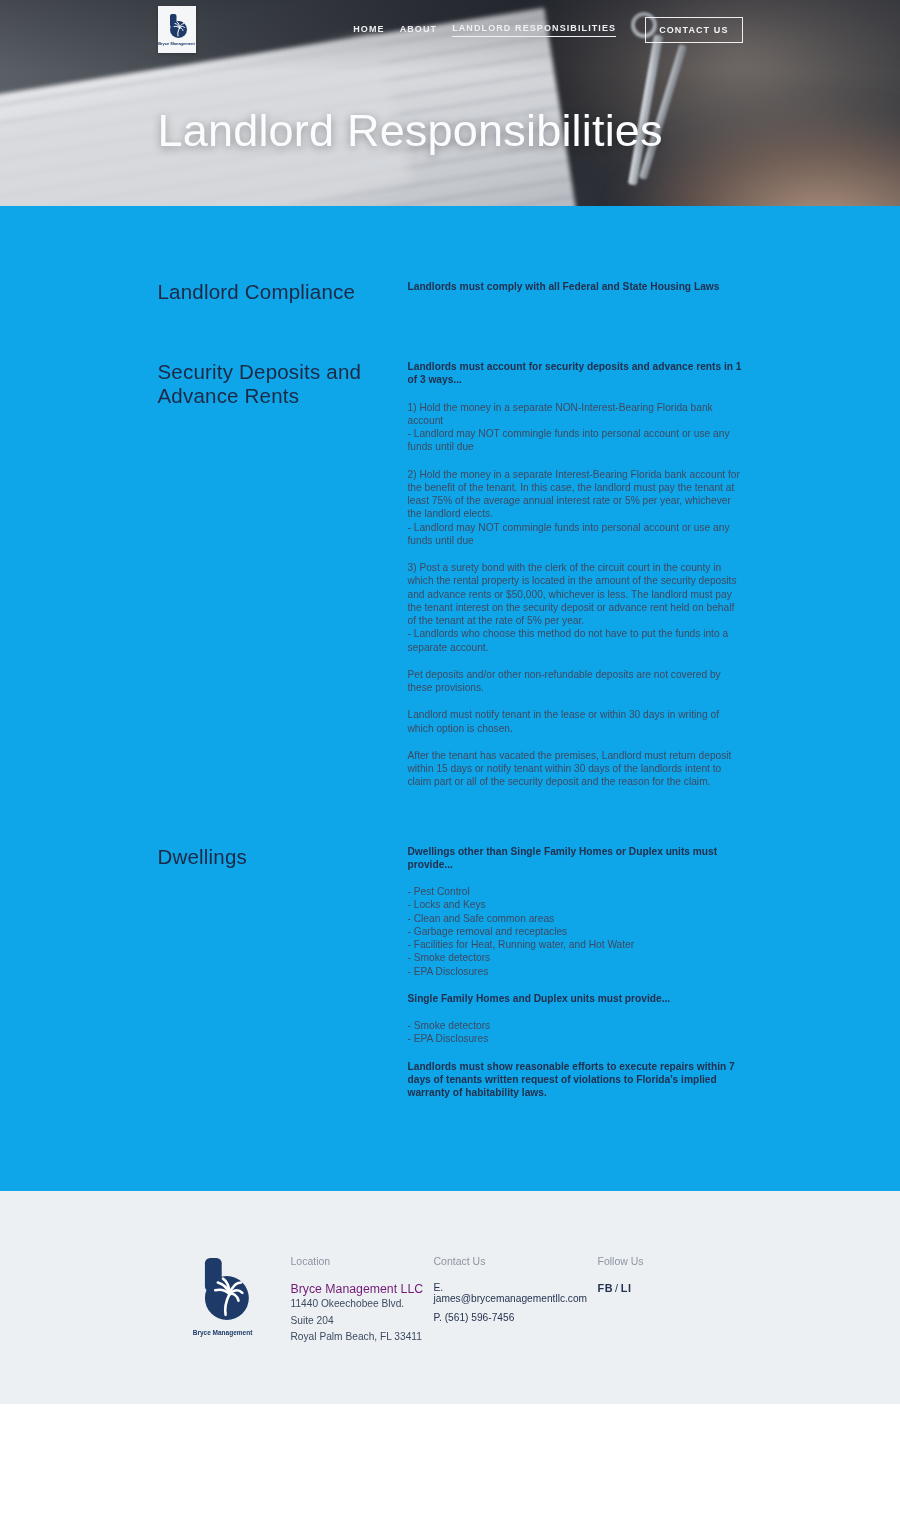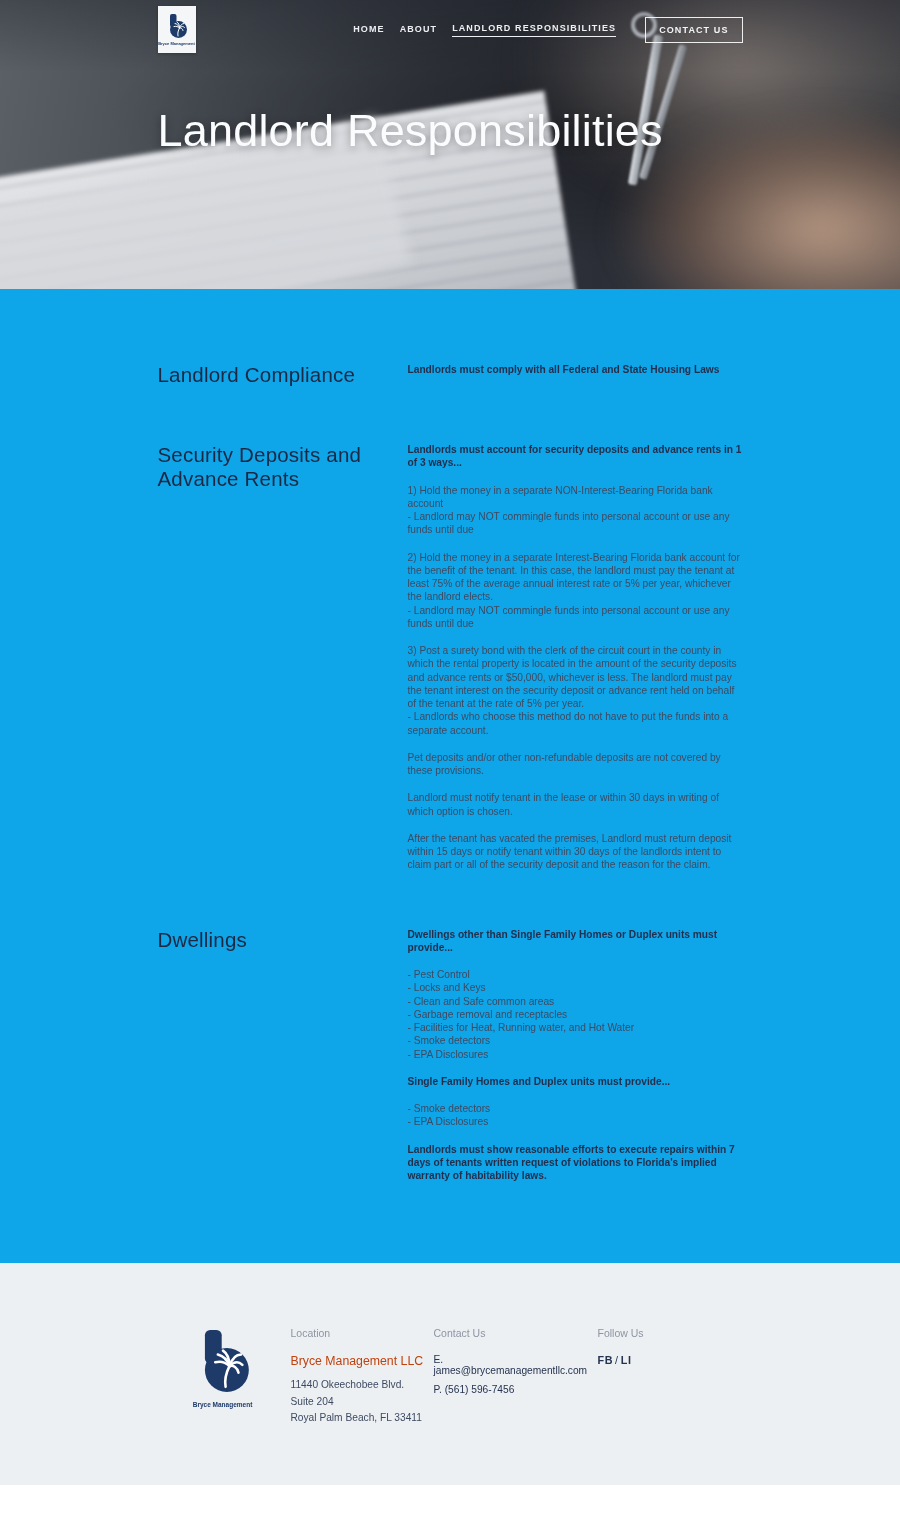--- a/index.html
+++ b/index.html
@@ -5,21 +5,21 @@
   * { margin:0; padding:0; box-sizing:border-box; }
   html,body { background:#ffffff; }
   body {
     width:900px; margin:0 auto;
     font-family:"Liberation Sans","DejaVu Sans",sans-serif;
     color:#3e4a62;
   }
   .container { width:585px; margin:0 auto; }
 
   
-  .hero { position:relative; height:289px; overflow:hidden; background:#1d4ed8; }
+  .hero { position:relative; height:206px; overflow:hidden; background:#1d4ed8; }
   .ph { position:absolute; }
   .ph-base { inset:0;
     background:
       radial-gradient(120% 95% at 78% 40%, rgba(0,0,0,0.40) 0%, rgba(0,0,0,0) 55%),
       linear-gradient(100deg,#5c6167 0%,#474c53 22%,#343840 48%,#2b2e36 68%,#45484e 100%);
   }
   .ph-glow { right:-60px; top:-90px; width:440px; height:300px; border-radius:50%;
     background:radial-gradient(closest-side, rgba(225,205,190,0.45), rgba(225,205,190,0)); filter:blur(18px); }
   .ph-hand { right:-150px; top:20px; width:600px; height:380px;
     background:radial-gradient(50% 45% at 62% 55%, rgba(205,168,142,0.85) 0%, rgba(150,112,90,0.45) 45%, rgba(90,70,60,0) 70%);
@@ -51,40 +51,40 @@
   .nav-item.active { border-bottom:1px solid #eef0f4; }
   .contact-btn { color:#f4f5f7; font-size:9px; font-weight:bold; letter-spacing:1.1px;
     border:1px solid rgba(255,255,255,0.9); padding:7px 13px; margin-left:14px;
     text-decoration:none; cursor:pointer; background:rgba(255,255,255,0.02); }
   .hero h1 { margin-top:52px; color:#fbfcfd; font-size:45px; font-weight:500;
     letter-spacing:0.2px; text-shadow:0 2px 8px rgba(0,0,0,0.35); }
 
   
   main { background:#0ea5e9; padding:74px 0 76px; }
   .content-section { display:flex; margin-bottom:56px; }
-  .content-section:last-child { margin-bottom:5px; }
+  .content-section:last-child { margin-bottom:16px; }
   .section-left { width:250px; flex:none; }
   .section-heading { font-size:20.5px; font-weight:500; color:#1c2945; line-height:1.18; letter-spacing:0.2px; }
   .section-right { flex:1; }
   .block { font-size:10.2px; line-height:1.3; color:#3e4a62; white-space:pre-line; margin:0 0 14px; }
   .block:last-child { margin-bottom:0; }
   .block.bold { font-weight:bold; color:#22304e; }
 
   
   footer { background:#edf0f3; padding:64px 0 58px; }
   .footer-row { display:flex; align-items:flex-start; }
   .f-col-logo { width:133px; flex:none; padding-left:26px; }
   .footer-logo { display:flex; flex-direction:column; align-items:center; width:78px; }
   .footer-logo svg { width:62px; height:68px; }
   .footer-logo-caption { margin-top:6px; font-size:6.5px; font-weight:bold; color:#1d3a69; white-space:nowrap; }
   .f-col-location { width:143px; flex:none; }
   .f-col-contact { width:164px; flex:none; }
   .f-col-follow { flex:1; }
   .f-label { font-size:10.5px; color:#8d95a3; margin-bottom:15px; }
-  .f-company { font-size:12.3px; color:#c2410c; font-weight:500; margin-bottom:9px; }
+  .f-company { font-size:12.3px; color:#701a75; font-weight:500; }
   .f-addr-line { font-size:10.2px; color:#3e4a62; line-height:1.62; }
   .f-contact-line { font-size:10.2px; color:#24334f; font-weight:normal; margin-bottom:8px; }
   .f-contact-line a { color:#24334f; text-decoration:none; cursor:pointer; }
   .f-follow-links { font-size:10.8px; font-weight:bold; color:#24334f; letter-spacing:0.6px; }
   .f-follow-links a { color:#24334f; text-decoration:none; cursor:pointer; }
   .f-sep { color:#24334f; padding:0 2px; font-weight:normal; }
 </style>
 </head>
 <body>
 

